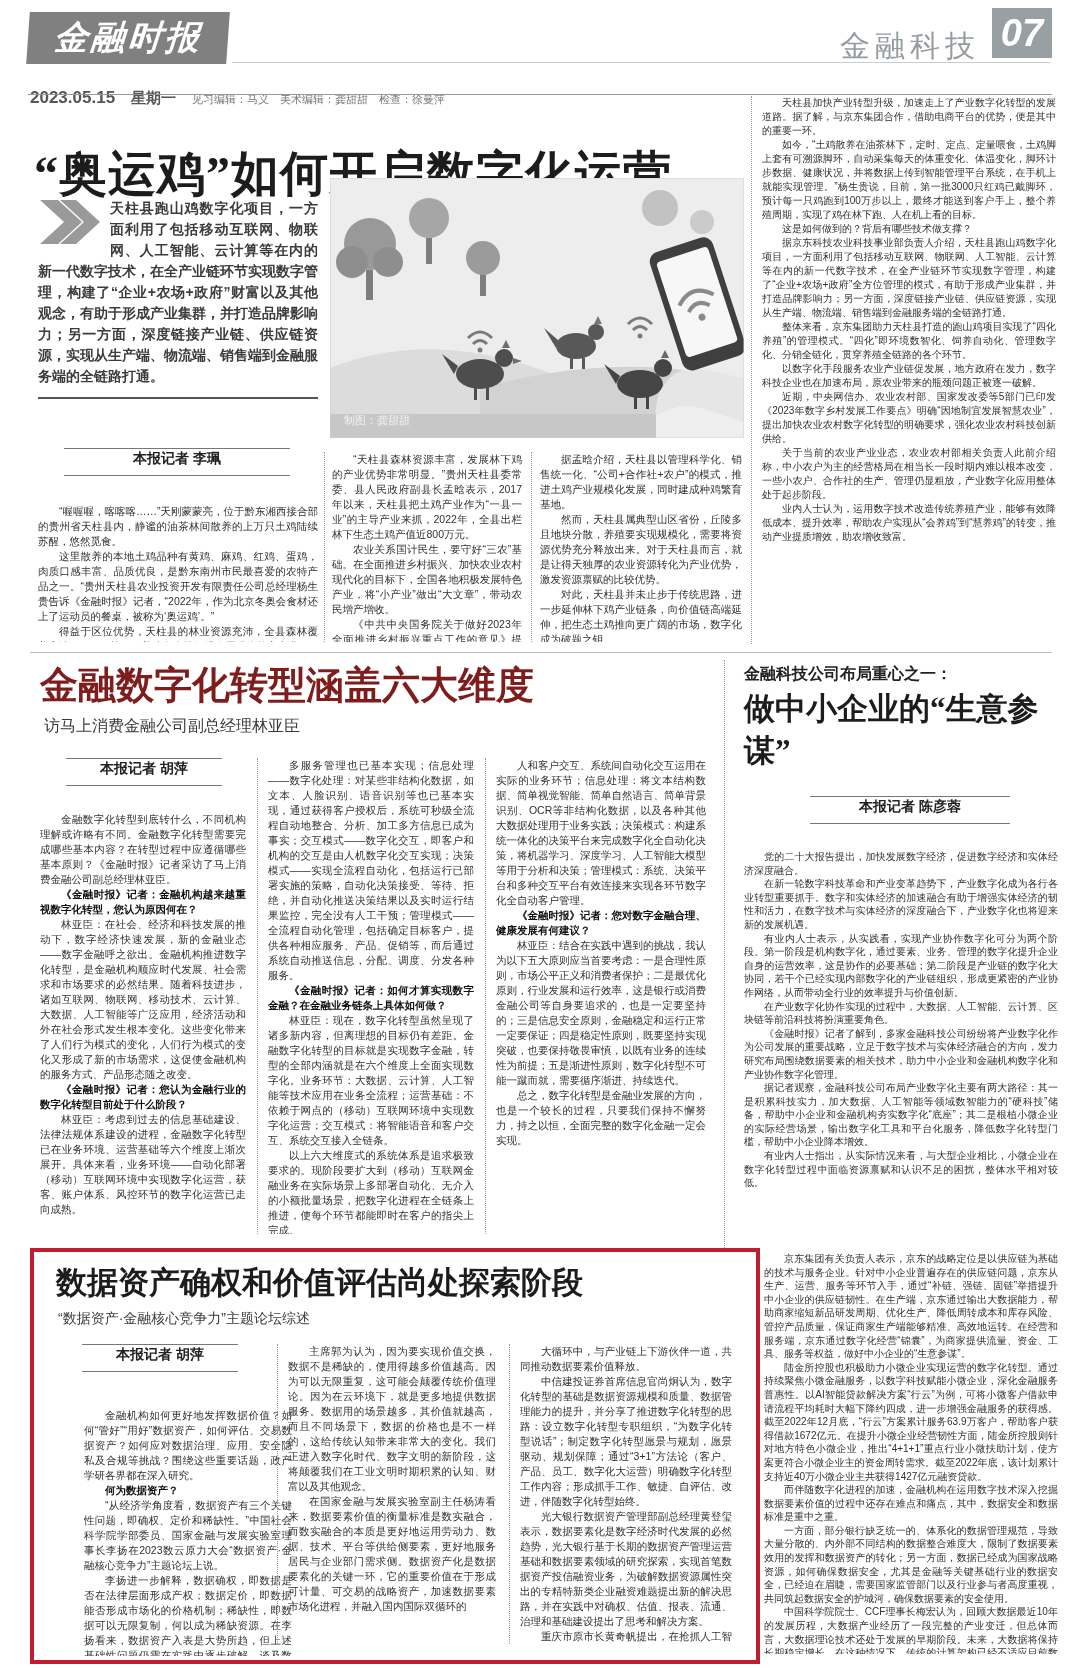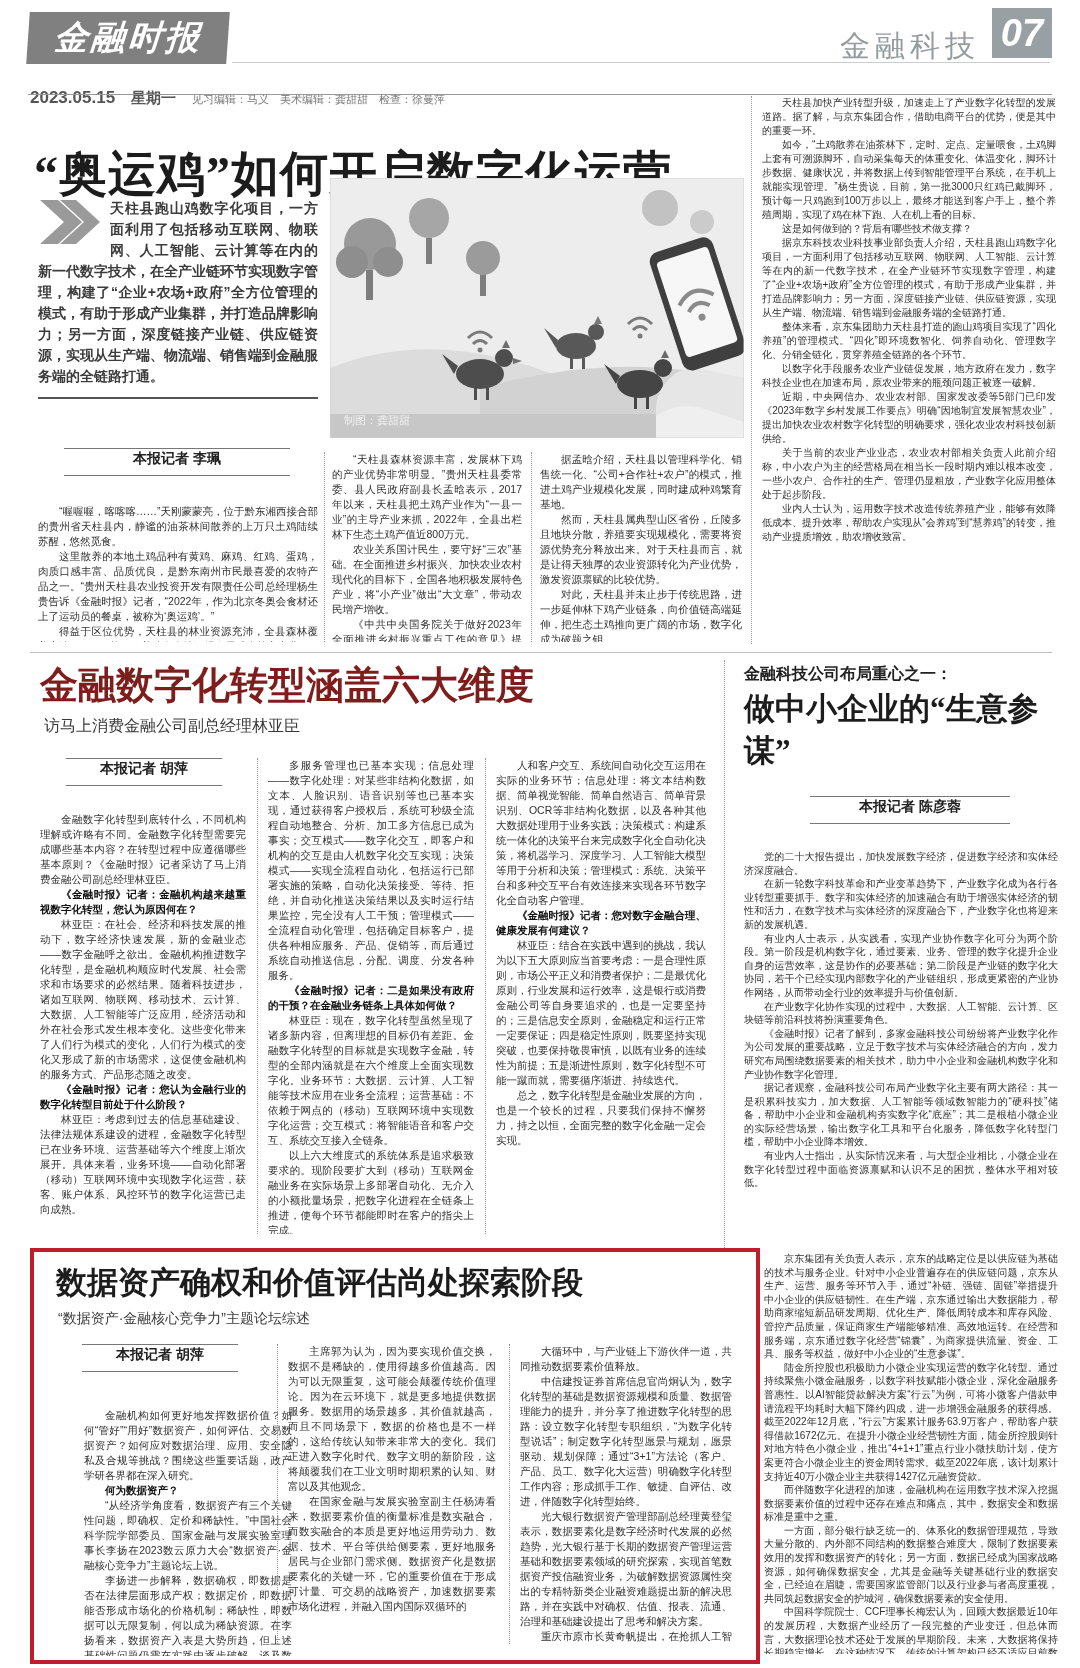--- a/index.html
+++ b/index.html
@@ -63,21 +63,21 @@
 
   <div class="headline-main serif">“奥运鸡”如何开启数字化运营</div>
 
   <div class="lead-wrap">
     <span class="quote-ico">
       <svg width="62" height="44" viewBox="0 0 62 44">
         <path d="M2 0 L20 0 L44 22 L20 44 L2 44 L26 22 Z" fill="#9a9a9a"></path>
         <path d="M22 0 L38 0 L62 22 L38 44 L22 44 L46 22 Z" fill="#9a9a9a"></path>
       </svg>
     </span>
-    <div class="lead-text">天柱县跑山鸡数字化项目，一方面利用了包括移动互联网、物联网、人工智能、云计算等在内的新一代数字技术，在全产业链环节实现数字管理，构建了“企业+农场+政府”全方位管理的模式，有助于形成产业集群，并打造品牌影响力；另一方面，深度链接产业链、供应链资源，实现从生产端、物流端、销售端到金融服务端的全链路打通。</div>
+    <div class="lead-text">天柱县跑山鸡数字化项目，一方面利用了包括移动互联网、物联网、人工智能、云计算等在内的新一代数字技术，在全产业链环节实现数字管理，构建了“企业+农场+政府”财富以及其他观念，有助于形成产业集群，并打造品牌影响力；另一方面，深度链接产业链、供应链资源，实现从生产端、物流端、销售端到金融服务端的全链路打通。</div>
   </div>
 
   <div class="byline" style="left:64px;top:448px;width:226px;">本报记者 李珮</div>
 
   <div class="col" style="left:38px;top:504px;width:280px;height:138px;">
       <p class="para">“喔喔喔，喀喀喀……”天刚蒙蒙亮，位于黔东湘西接合部的贵州省天柱县内，静谧的油茶林间散养的上万只土鸡陆续苏醒，悠然觅食。</p>
       <p class="para">这里散养的本地土鸡品种有黄鸡、麻鸡、红鸡、蛋鸡，肉质口感丰富、品质优良，是黔东南州市民最喜爱的农特产品之一。“贵州天柱县农业投资开发有限责任公司总经理杨生贵告诉《金融时报》记者，“2022年，作为北京冬奥会食材还上了运动员的餐桌，被称为‘奥运鸡’。”</p>
       <p class="para">得益于区位优势，天柱县的林业资源充沛，全县森林覆盖率达97.2%，林下鸡养殖在当地已经发展成为核心产业。</p>
     </div>
 
@@ -194,21 +194,21 @@
   <div class="byline" style="left:66px;top:758px;width:156px;">本报记者 胡萍</div>
   <div class="col" style="left:40px;top:812px;width:206px;height:422px;">
       <p class="para">金融数字化转型到底转什么，不同机构理解或许略有不同。金融数字化转型需要完成哪些基本内容？在转型过程中应遵循哪些基本原则？《金融时报》记者采访了马上消费金融公司副总经理林亚臣。</p>
       <p class="para q">《金融时报》记者：金融机构越来越重视数字化转型，您认为原因何在？</p>
       <p class="para">林亚臣：在社会、经济和科技发展的推动下，数字经济快速发展，新的金融业态——数字金融呼之欲出。金融机构推进数字化转型，是金融机构顺应时代发展、社会需求和市场要求的必然结果。随着科技进步，诸如互联网、物联网、移动技术、云计算、大数据、人工智能等广泛应用，经济活动和外在社会形式发生根本变化。这些变化带来了人们行为模式的变化，人们行为模式的变化又形成了新的市场需求，这促使金融机构的服务方式、产品形态随之改变。</p>
       <p class="para q">《金融时报》记者：您认为金融行业的数字化转型目前处于什么阶段？</p>
       <p class="para">林亚臣：考虑到过去的信息基础建设、法律法规体系建设的进程，金融数字化转型已在业务环境、运营基础等六个维度上渐次展开。具体来看，业务环境——自动化部署（移动）互联网环境中实现数字化运营，获客、账户体系、风控环节的数字化运营已走向成熟。</p>
     </div>
   <div class="col" style="left:268px;top:758px;width:206px;height:476px;">
       <p class="para">多服务管理也已基本实现；信息处理——数字化处理：对某些非结构化数据，如文本、人脸识别、语音识别等也已基本实现，通过获得客户授权后，系统可秒级全流程自动地整合、分析、加工多方信息已成为事实；交互模式——数字化交互，即客户和机构的交互是由人机数字化交互实现；决策模式——实现全流程自动化，包括运行已部署实施的策略，自动化决策接受、等待、拒绝，并自动化推送决策结果以及实时运行结果监控，完全没有人工干预；管理模式——全流程自动化管理，包括确定目标客户，提供各种相应服务、产品、促销等，而后通过系统自动推送信息，分配、调度、分发各种服务。</p>
-      <p class="para q">《金融时报》记者：二是如果没有政府的干预？在金融业务链条上具体如何做？</p>
+      <p class="para q">《金融时报》记者：如何才算实现数字金融？在金融业务链条上具体如何做？</p>
       <p class="para">林亚臣：现在，数字化转型虽然呈现了诸多新内容，但离理想的目标仍有差距。金融数字化转型的目标就是实现数字金融，转型的全部内涵就是在六个维度上全面实现数字化。业务环节：大数据、云计算、人工智能等技术应用在业务全流程；运营基础：不依赖于网点的（移动）互联网环境中实现数字化运营；交互模式：将智能语音和客户交互、系统交互接入全链条。</p>
       <p class="para">以上六大维度式的系统体系是追求极致要求的。现阶段要扩大到（移动）互联网金融业务在实际场景上多部署自动化、无介入的小额批量场景，把数字化进程在全链条上推进，使每个环节都能即时在客户的指尖上完成。</p>
     </div>
   <div class="col" style="left:496px;top:758px;width:210px;height:476px;">
       <p class="para">人和客户交互、系统间自动化交互运用在实际的业务环节；信息处理：将文本结构数据、简单视觉智能、简单自然语言、简单背景识别、OCR等非结构化数据，以及各种其他大数据处理用于业务实践；决策模式：构建系统一体化的决策平台来完成数字化全自动化决策，将机器学习、深度学习、人工智能大模型等用于分析和决策；管理模式：系统、决策平台和多种交互平台有效连接来实现各环节数字化全自动客户管理。</p>
       <p class="para q">《金融时报》记者：您对数字金融合理、健康发展有何建议？</p>
       <p class="para">林亚臣：结合在实践中遇到的挑战，我认为以下五大原则应当首要考虑：一是合理性原则，市场公平正义和消费者保护；二是最优化原则，行业发展和运行效率，这是银行或消费金融公司等自身要追求的，也是一定要坚持的；三是信息安全原则，金融稳定和运行正常一定要保证；四是稳定性原则，既要坚持实现突破，也要保持敬畏审慎，以既有业务的连续性为前提；五是渐进性原则，数字化转型不可能一蹴而就，需要循序渐进、持续迭代。</p>
       <p class="para">总之，数字化转型是金融业发展的方向，也是一个较长的过程，只要我们保持不懈努力，持之以恒，全面完整的数字化金融一定会实现。</p>
     </div>
 

